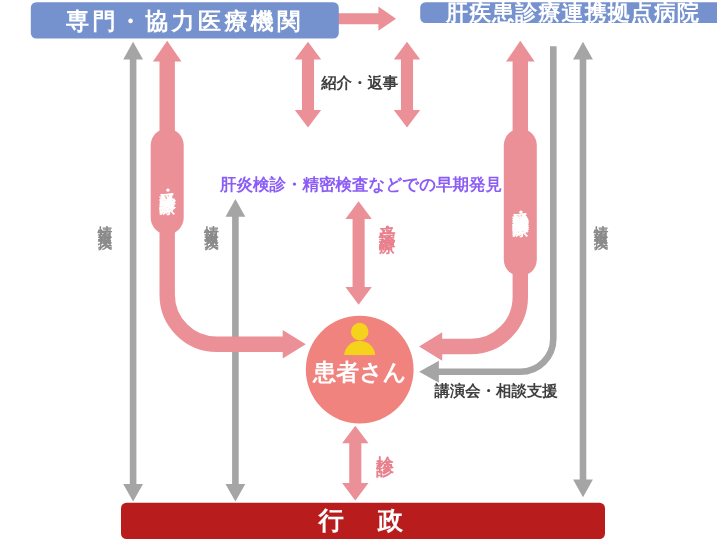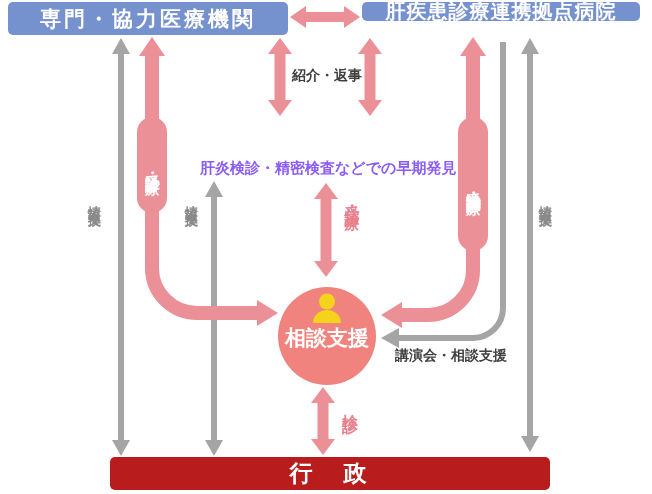--- a/index.html
+++ b/index.html
@@ -6,21 +6,21 @@
   .stage{
     position:relative;width:652px;height:494px;overflow:hidden;
     font-family:"DejaVu Sans","Liberation Sans",sans-serif;
     background:#ffffff;
   }
   .arrows{position:absolute;left:0;top:0;width:652px;height:494px;}
   .box{
     position:absolute;border-radius:5px;color:#ffffff;font-weight:bold;
     display:flex;align-items:center;justify-content:center;white-space:nowrap;
   }
-  .box-blue{background:#7591ce;}
+  .box-blue{background:#7591ce;margin-left:20px;}
   .box-specialist{left:8px;top:2px;width:280px;height:33px;font-size:21px;letter-spacing:3px;}
   .box-hub{left:362px;top:2px;width:278px;height:19px;font-size:20px;letter-spacing:1px;}
   .box-doctor{left:203px;top:120px;width:249px;height:33px;background:#21b1a2;font-size:21px;letter-spacing:6px;border-radius:6px;}
   .box-gov{left:110px;top:457px;width:440px;height:33px;background:#b91c1c;font-size:23px;letter-spacing:4px;}
   .red-note{
     position:absolute;left:200px;top:159px;width:256px;text-align:center;
     font-size:15px;font-weight:bold;color:#8b5cf6;white-space:nowrap;
   }
   .lbl{position:absolute;font-weight:bold;color:#3f3f3f;white-space:nowrap;}
   .lbl-referral{left:288px;top:67px;width:78px;text-align:center;font-size:14px;}
@@ -119,16 +119,16 @@
   </div>
   <div class="pill pill-right">
     <span class="vtext-in">受診勧奨・診療</span>
   </div>
 
   <div class="patient">
     <svg class="person" width="32" height="30" viewBox="0 0 32 30" aria-hidden="true">
       <circle cx="16" cy="8.5" r="8" fill="#f5d31c"></circle>
       <path d="M2,30 a14,13 0 0 1 28,0 Z" fill="#f5d31c"></path>
     </svg>
-    <div class="patient-label">相談支援</div>
+    <div class="patient-label">患者さん</div>
   </div>
 
 </div>
 
 </body></html>

